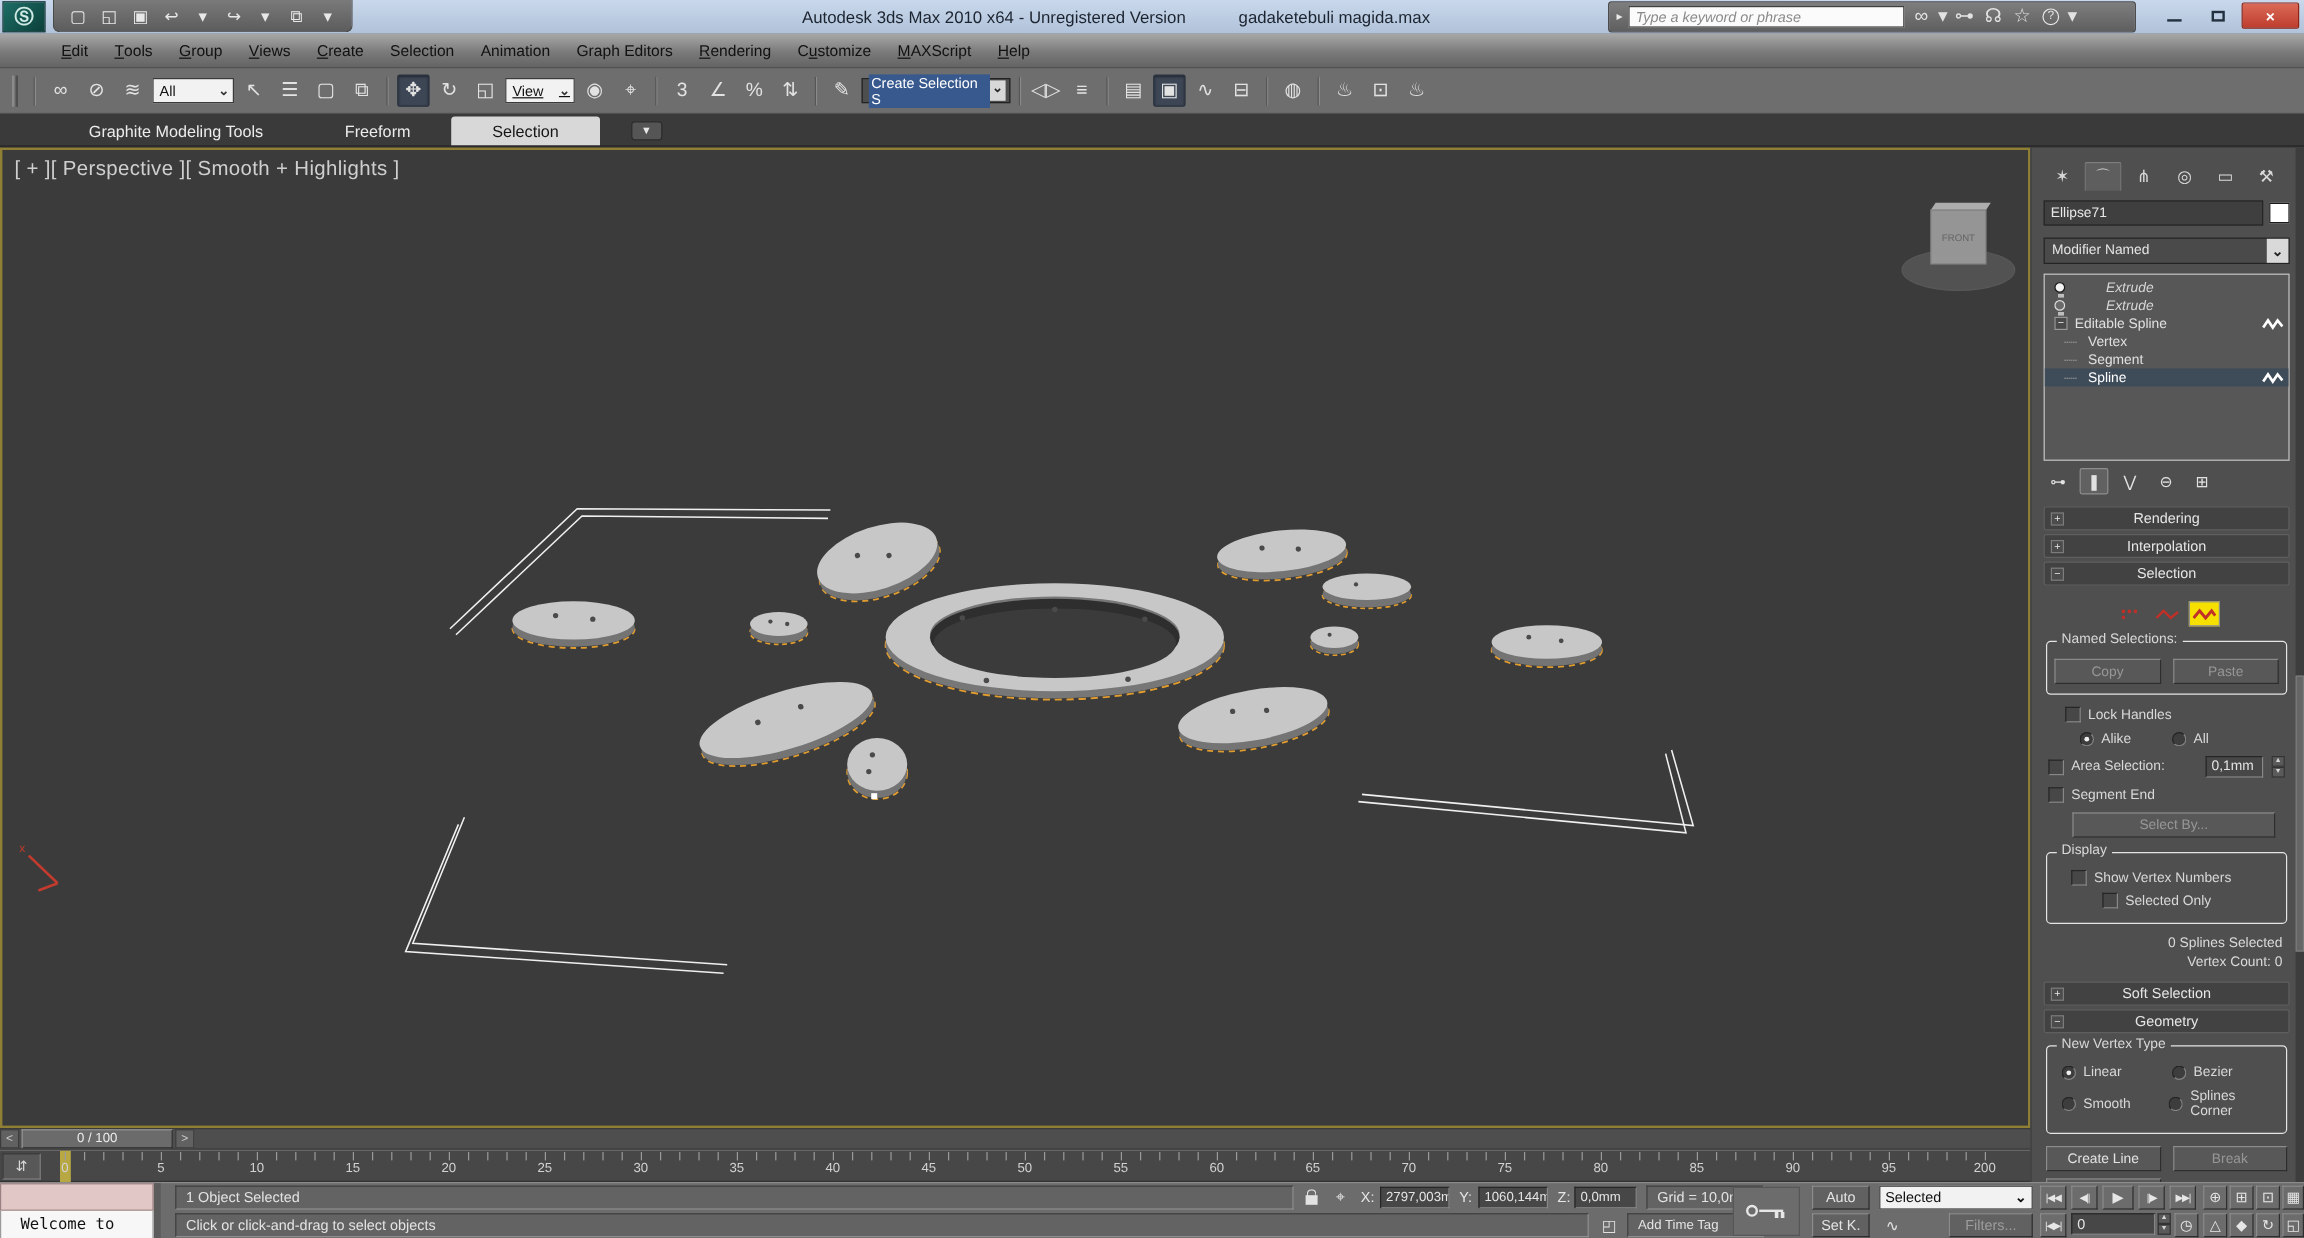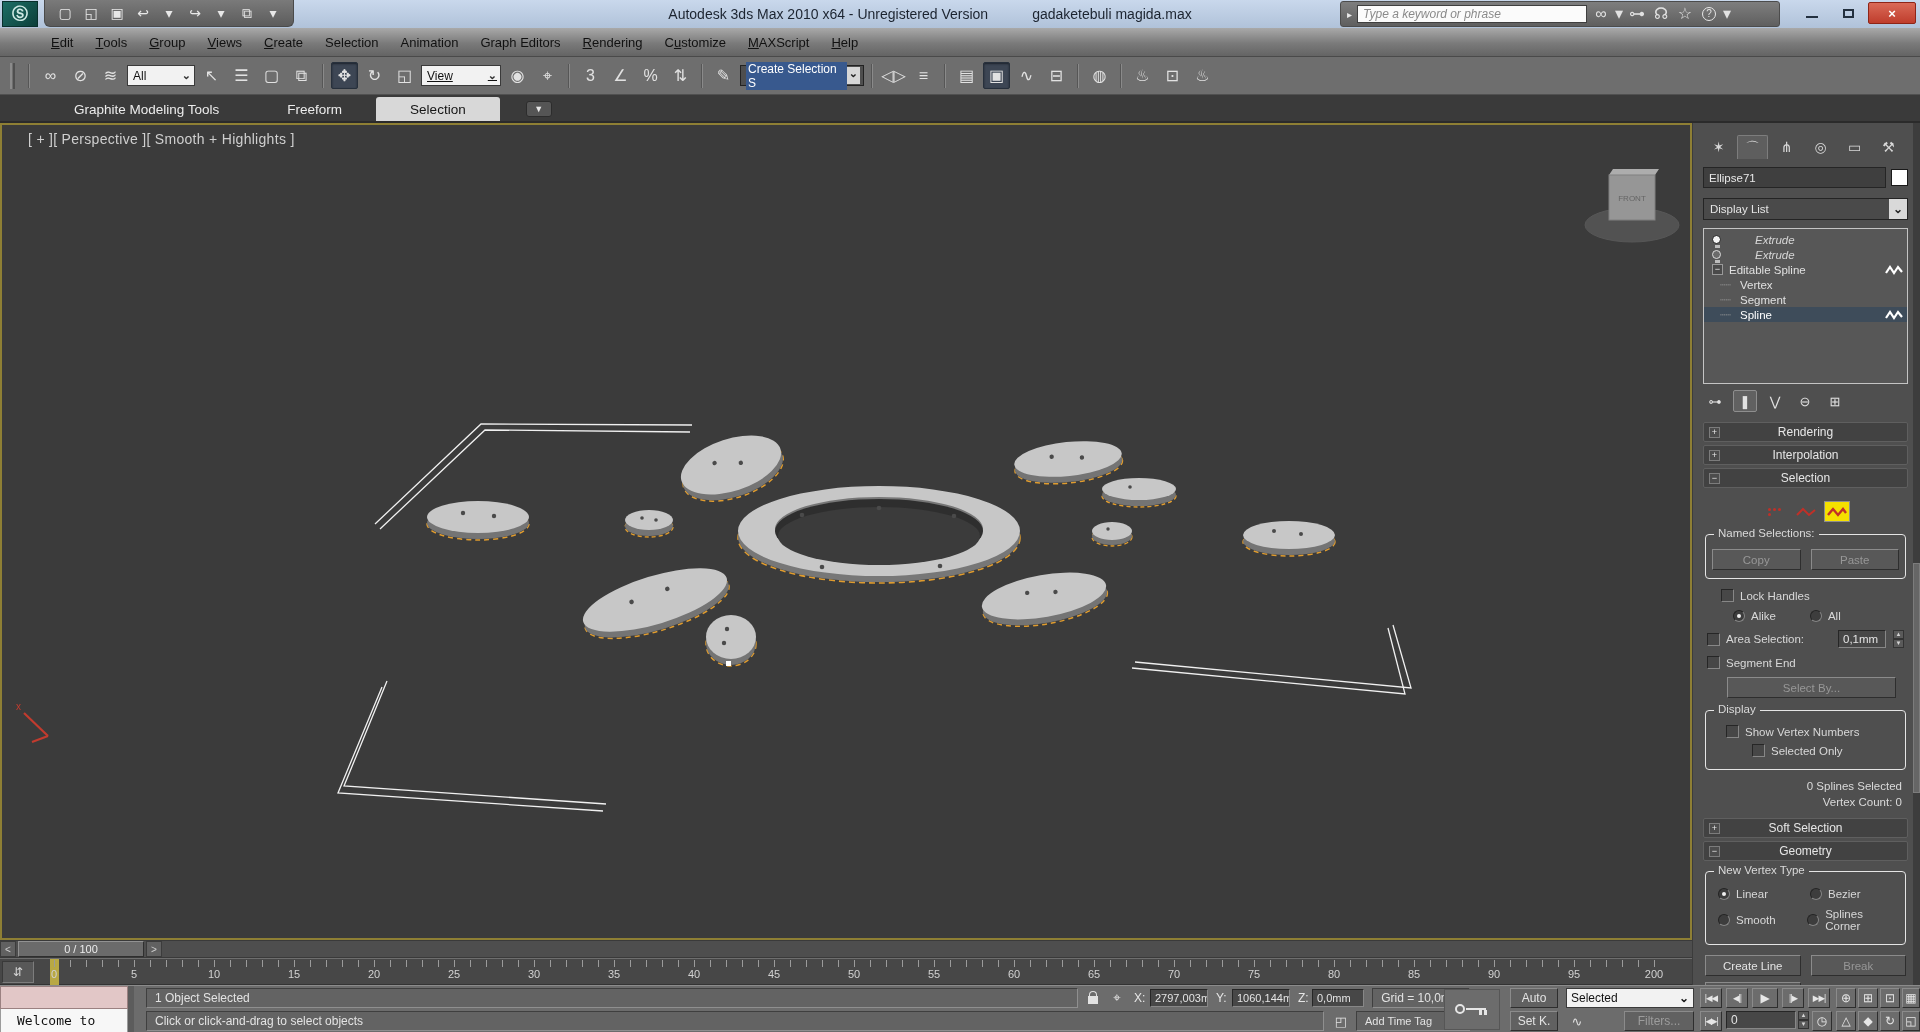--- a/index.html
+++ b/index.html
@@ -70,21 +70,21 @@
   .rtab { height:24px; padding:0 34px; display:flex; align-items:center; color:#ececec; font-size:13.5px; }
   .rtab.active { background:#d8d8d8; color:#151515; border-radius:3px 3px 0 0; }
   .rtab-dd { width:26px; height:16px; background:#555; border:1px solid #2c2c2c; border-radius:3px;
     color:#e8e8e8; font-size:9px; display:flex; align-items:center; justify-content:center; margin:0 0 4px 26px; }
 
   
   .main { position:absolute; top:123px; left:0; width:1920px; height:862px; }
   .leftcol { position:absolute; left:0; top:0; width:1692px; height:862px; }
   .vpframe { position:absolute; left:0; top:0; width:1692px; height:817px; background:#8e7f34; padding:2px; }
   .viewport { position:relative; width:100%; height:100%; background:#3b3b3b; overflow:hidden; }
-  .vplabel { position:absolute; left:26px; top:6px; color:#cfcfcf; font-size:14px; letter-spacing:.3px; }
+  .vplabel { position:absolute; left:10px; top:6px; color:#cfcfcf; font-size:17px; letter-spacing:.3px; }
   .scene { position:absolute; left:0; top:0; }
 
   
   .timeslider { position:absolute; left:0; top:817px; width:1692px; height:18px; background:#4e4e4e;
     border-top:1px solid #3a3a3a; border-bottom:1px solid #3a3a3a; display:flex; align-items:center; }
   .ts-btn { width:16px; height:16px; background:#616161; border:1px solid #3c3c3c; color:#cfcfcf;
     font-size:10px; display:flex; align-items:center; justify-content:center; }
   .ts-handle { width:126px; height:16px; margin-left:2px; margin-right:2px; background:#6b6b6b;
     border:1px solid; border-color:#929292 #2f2f2f #2f2f2f #929292; color:#ececec; font-size:11px;
     display:flex; align-items:center; justify-content:center; }
@@ -372,21 +372,21 @@
         <div class="tb-sep"></div>
         <div class="tb-btn on">
           <span class="g">✥</span>
         </div>
         <div class="tb-btn">
           <span class="g">↻</span>
         </div>
         <div class="tb-btn">
           <span class="g">◱</span>
         </div>
-        <div class="tb-select" style="width: 80px; text-decoration: underline;">
+        <div class="tb-select" style="width: 58px; text-decoration: underline;">
           <span class="val">View</span>
           <span class="arr">⌄</span>
         </div>
         <div class="tb-btn">
           <span class="g">◉</span>
         </div>
         <div class="tb-btn">
           <span class="g">⌖</span>
         </div>
         <div class="tb-sep"></div>
@@ -716,21 +716,21 @@
             <div class="cp-tab">▭</div>
             <div class="cp-tab">⚒</div>
           </div>
 
         <div class="namerow">
           <div class="namefield">Ellipse71</div>
           <div class="swatch"></div>
         </div>
 
         <div class="modlist">
-          <span>Display List</span>
+          <span>Modifier Named</span>
             <span class="arr">⌄</span>
         </div>
 
         <div class="stack" id="modStack">
             <div class="stk-row">
               <span class="bulb"></span>
               <span class="lbl it">Extrude</span>
             </div>
             <div class="stk-row">
               <span class="bulb off"></span>

